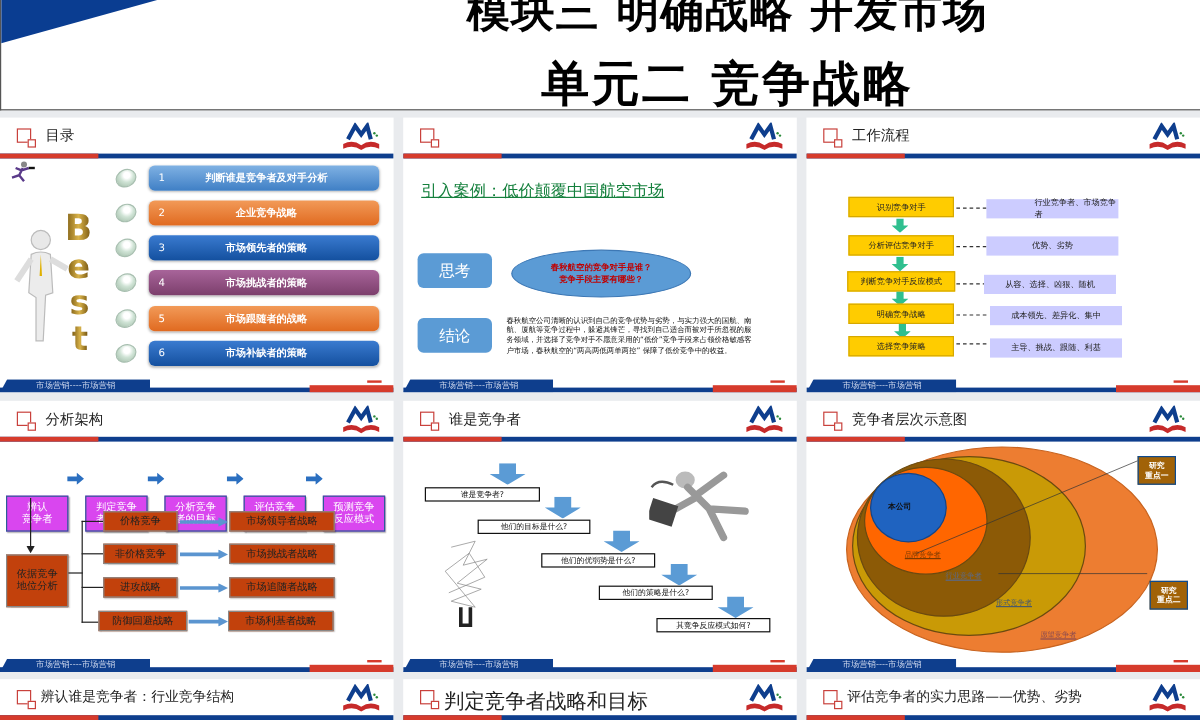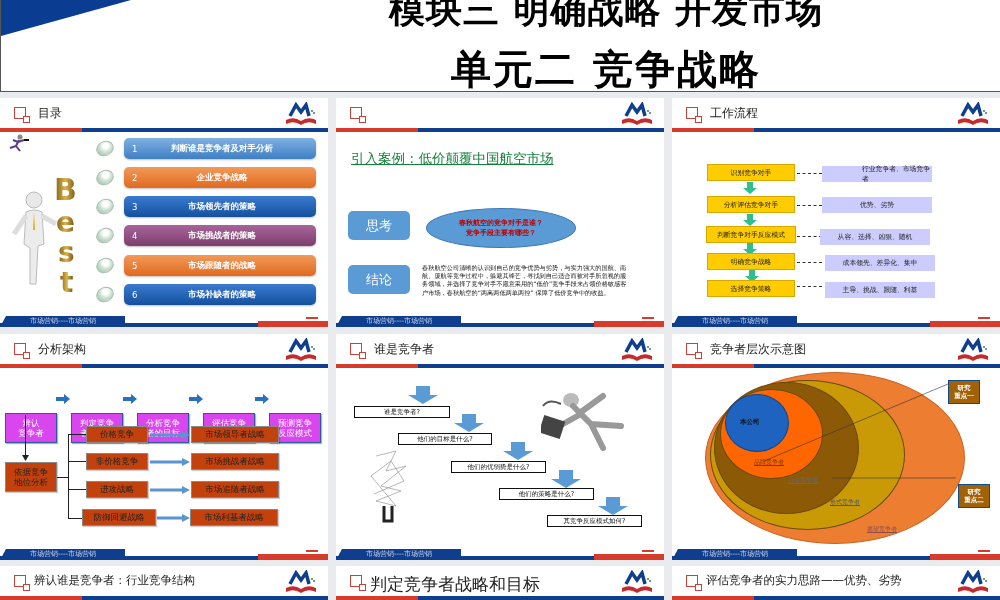--- a/index.html
+++ b/index.html
@@ -256,21 +256,21 @@
   <svg class="af-arrow" style="left:255px;" viewBox="0 0 14 10">
       <path d="M0 3 H8 V0 L14 5 L8 10 V7 H0Z" fill="#2b6fc0"></path>
     </svg>
   <div class="af-top" style="left:269px;white-space:pre-line;">预测竞争
 反应模式</div>
 
   <div class="af-line" style="left:25px;top:81px;width:1px;height:42px;"></div>
   <svg class="abs" style="left:22px;top:121px;width:7px;height:6px;" viewBox="0 0 7 6">
       <path d="M0 0 H7 L3.5 6Z" fill="#222"></path>
     </svg>
-  <div class="af-box" style="left:5px;top:128px;width:52px;height:30px;white-space:pre-line;text-align:left;line-height:10px;">依据竞争
+  <div class="af-box" style="left:5px;top:128px;width:52px;height:44px;white-space:pre-line;text-align:left;line-height:10px;">依据竞争
 地位分析</div>
 
   <div class="af-line" style="left:57px;top:143px;width:12px;height:1px;"></div>
   <div class="af-line" style="left:68px;top:100px;width:1px;height:85px;"></div>
   <div class="af-line" style="left:68px;top:100px;width:18px;height:1px;"></div>
   <div class="af-line" style="left:68px;top:127px;width:18px;height:1px;"></div>
   <div class="af-line" style="left:68px;top:155px;width:18px;height:1px;"></div>
   <div class="af-line" style="left:68px;top:184px;width:14px;height:1px;"></div>
 
   <div class="af-box" style="left:86px;top:92px;width:62px;">价格竞争</div>

